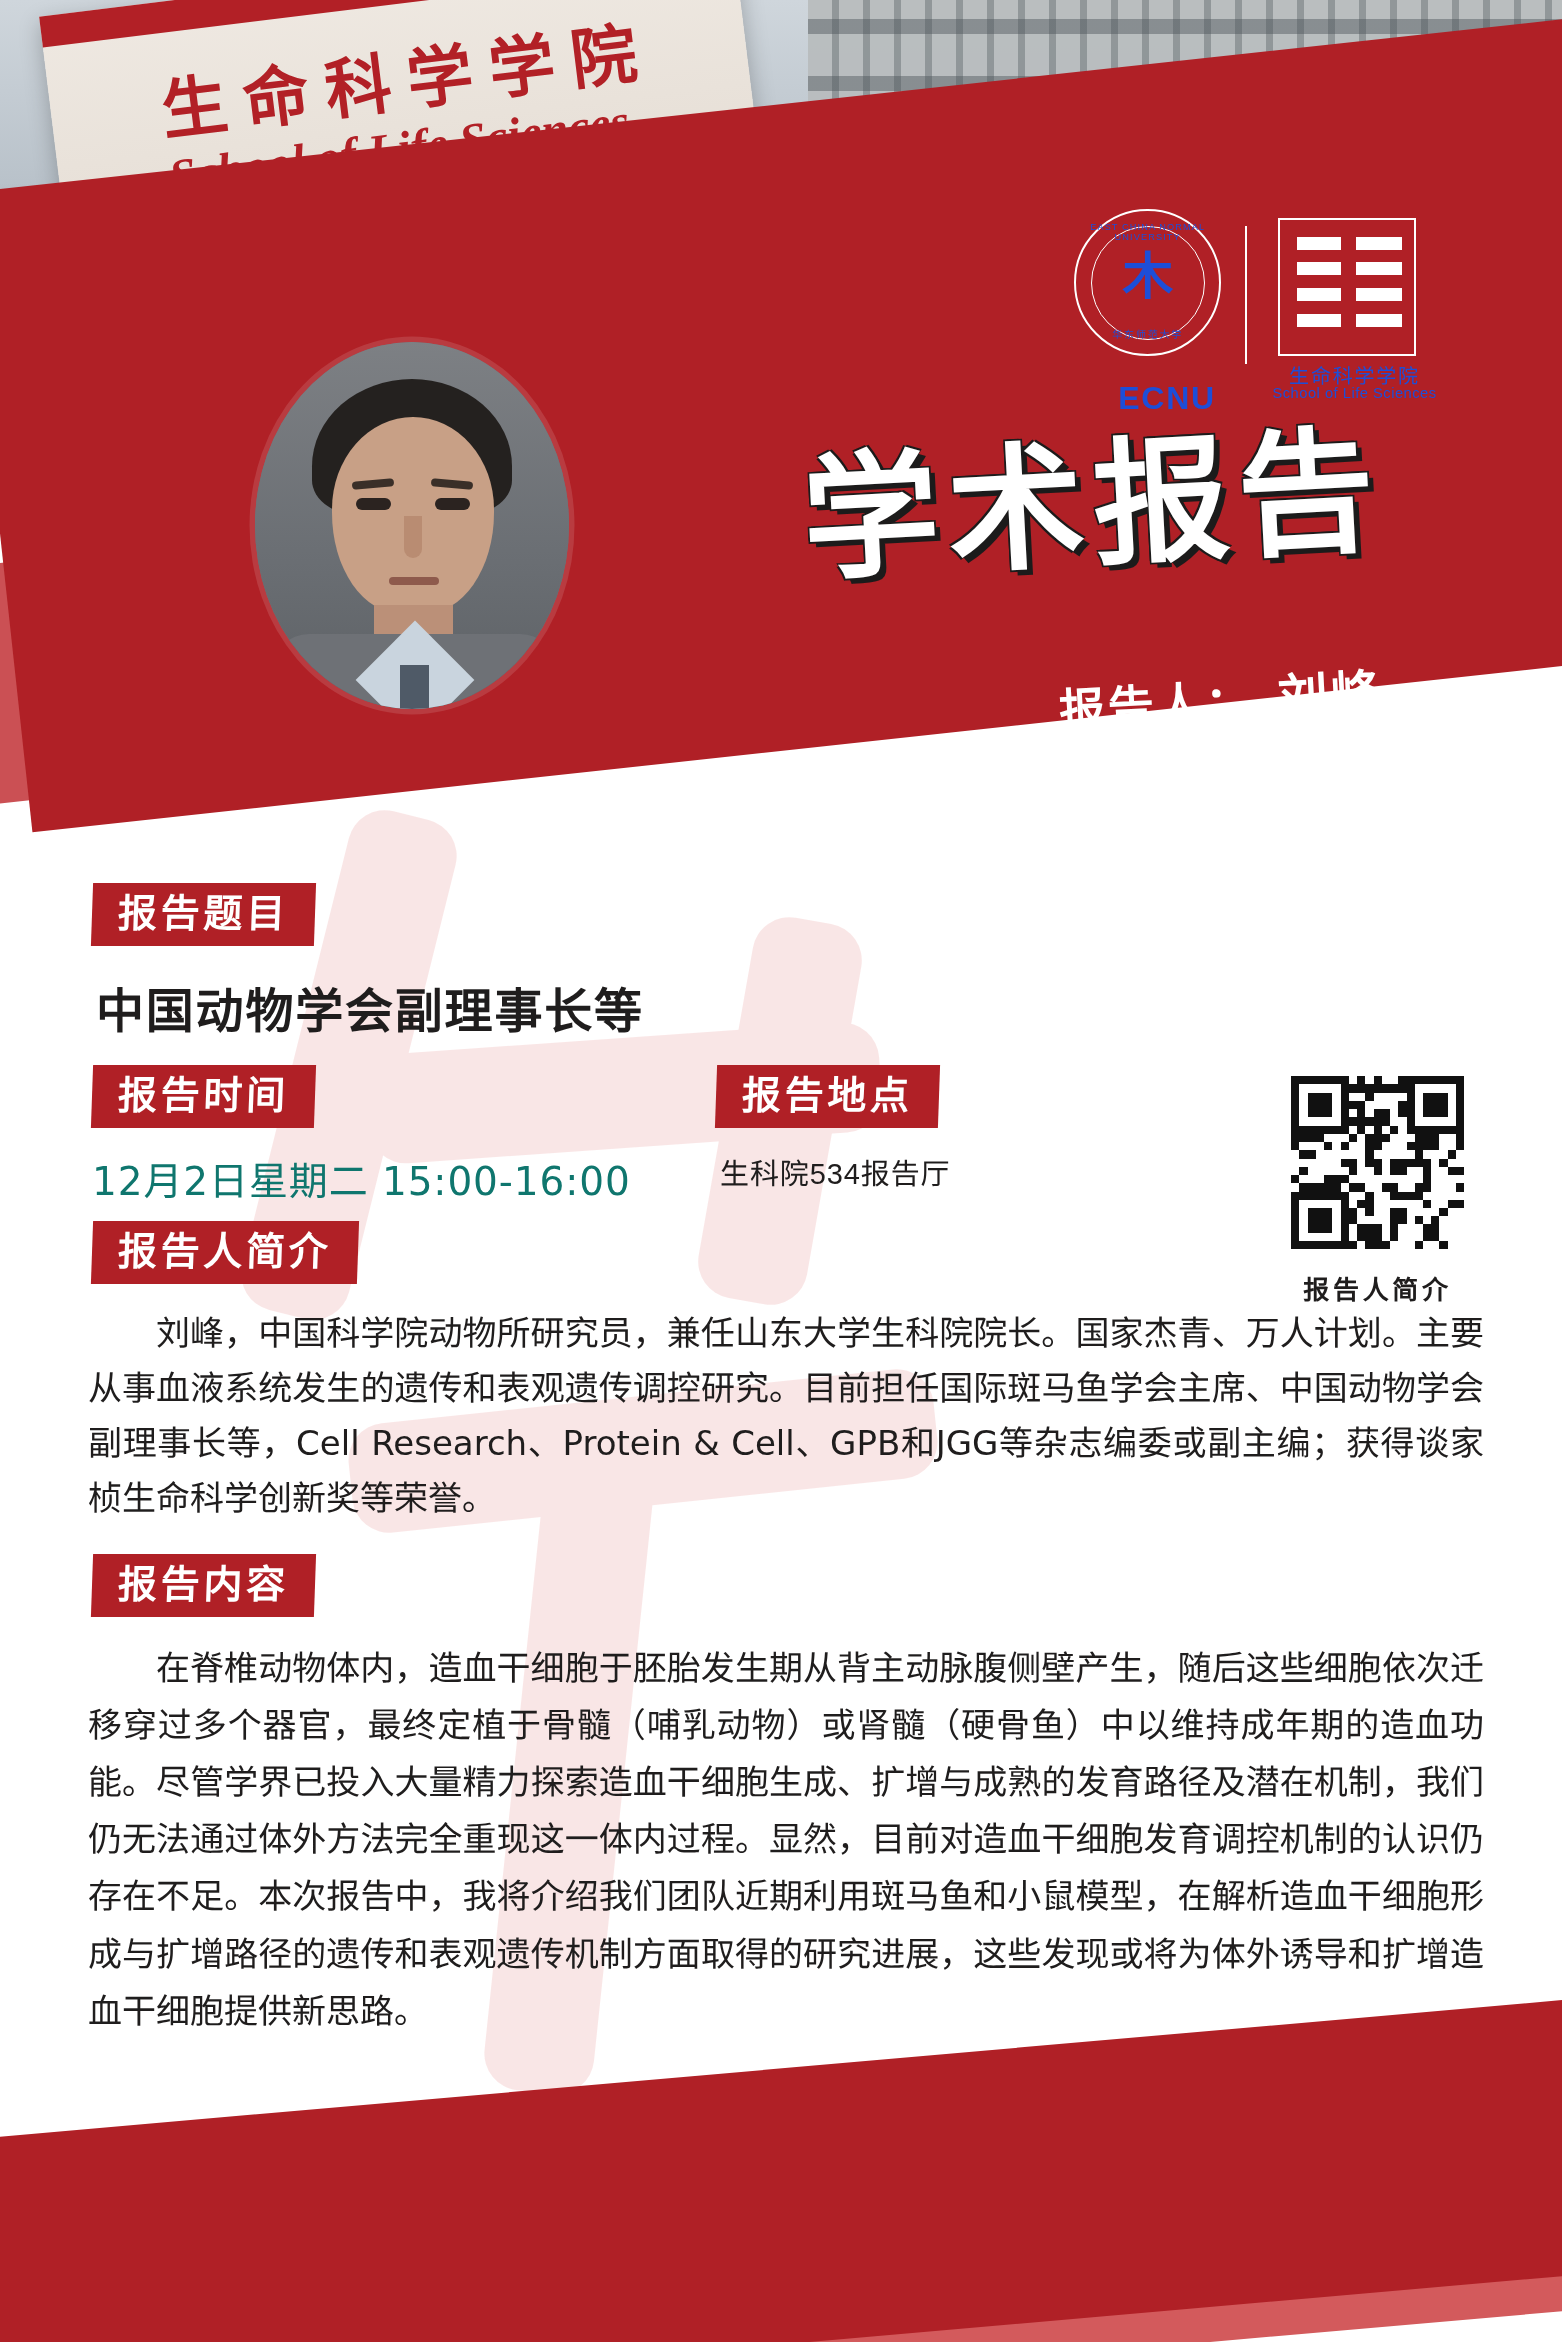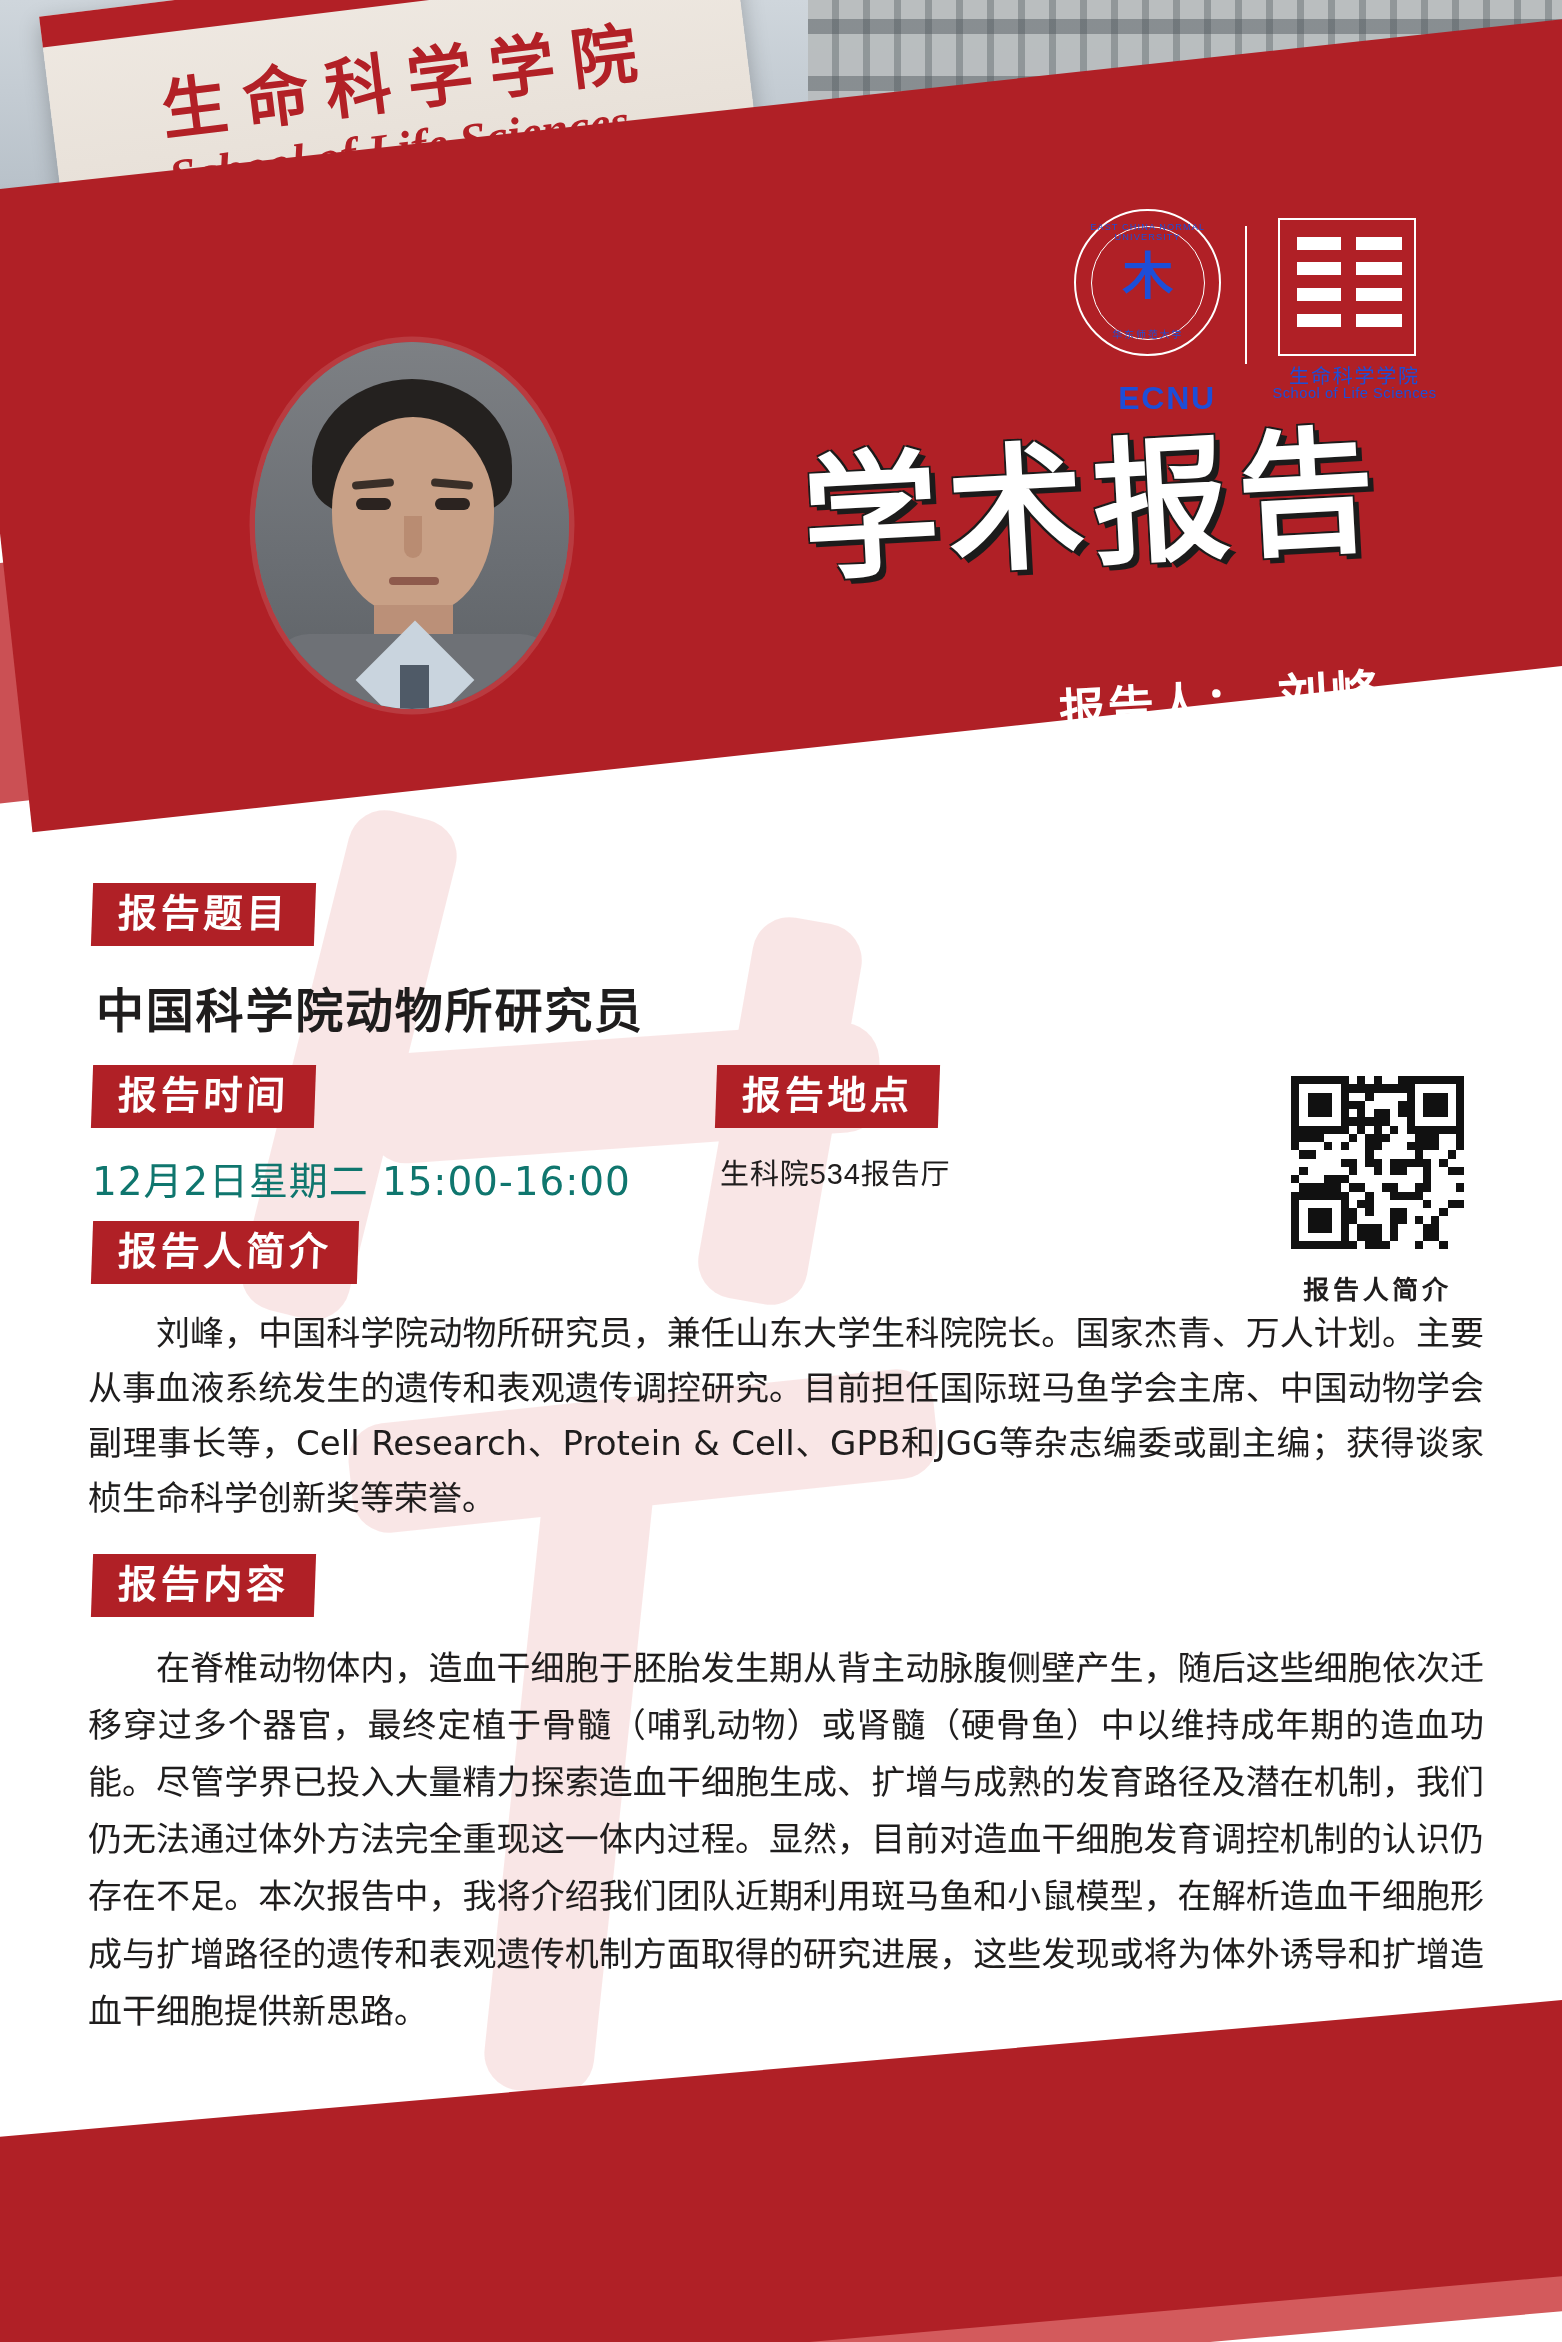--- a/index.html
+++ b/index.html
@@ -448,21 +448,21 @@
   <div class="wm-bar wm-b4"></div>
   <div class="wm-bar wm-b5"></div>
 </div>
 
 <div class="body-wrap">
   <div class="sec">
 
     <div class="title-tag-row">
       <span class="tag tag-skew">报告题目</span>
     </div>
-    <div class="talk-title">中国科学院动物所研究员</div>
+    <div class="talk-title">中国动物学会副理事长等</div>
 
     <div class="time-tag">
       <span class="tag tag-skew">报告时间</span>
     </div>
     <div class="time-val">12月2日星期二  15:00-16:00</div>
 
     <div class="place-tag">
       <span class="tag tag-skew">报告地点</span>
     </div>
     <div class="place-val">生科院534报告厅</div>

